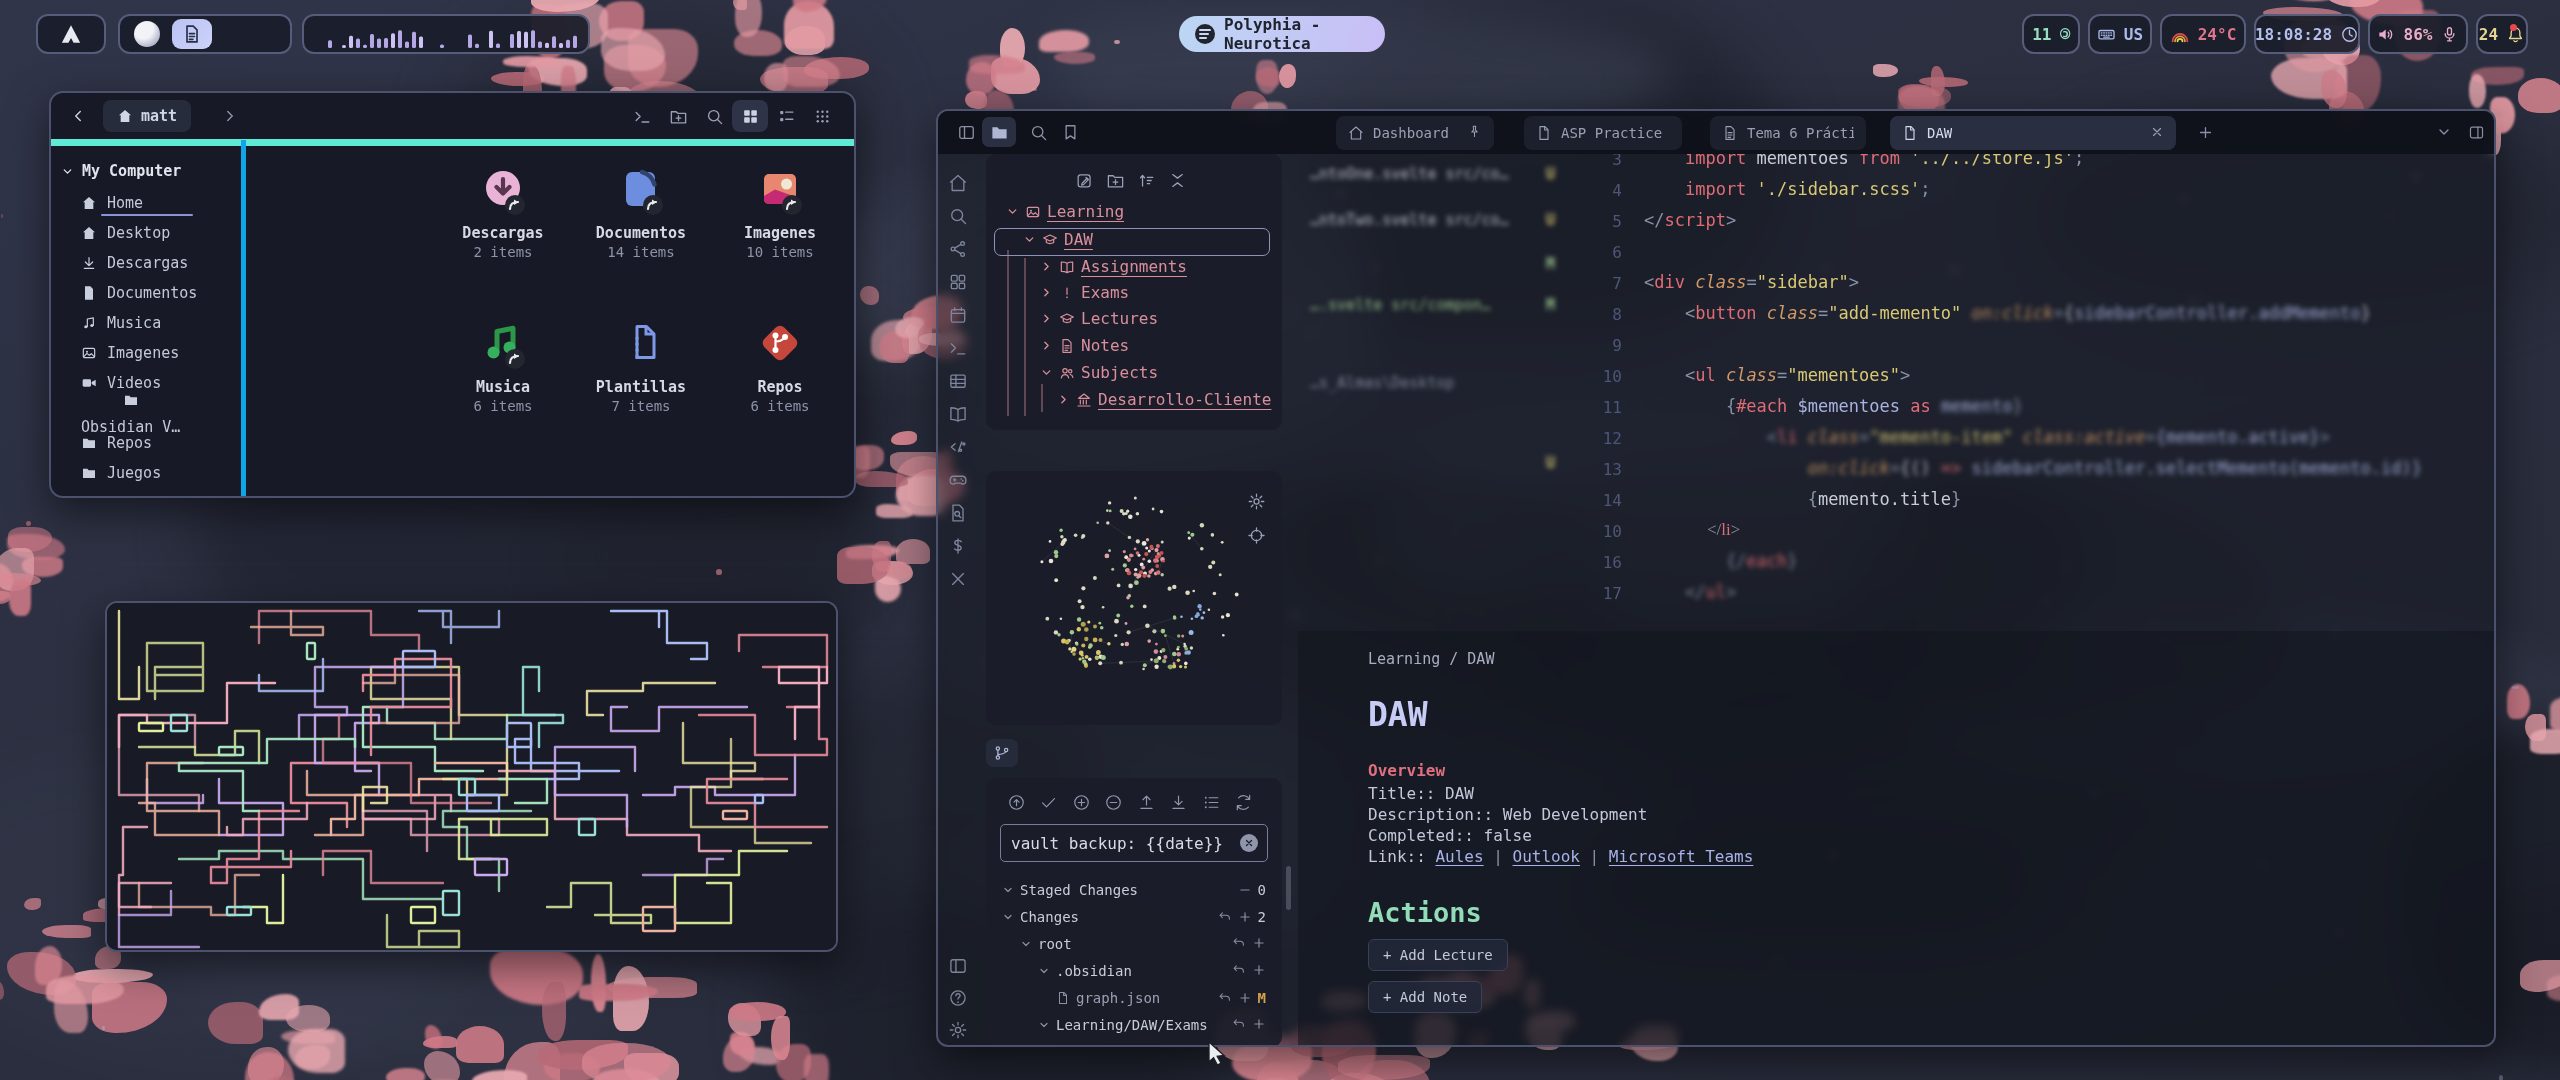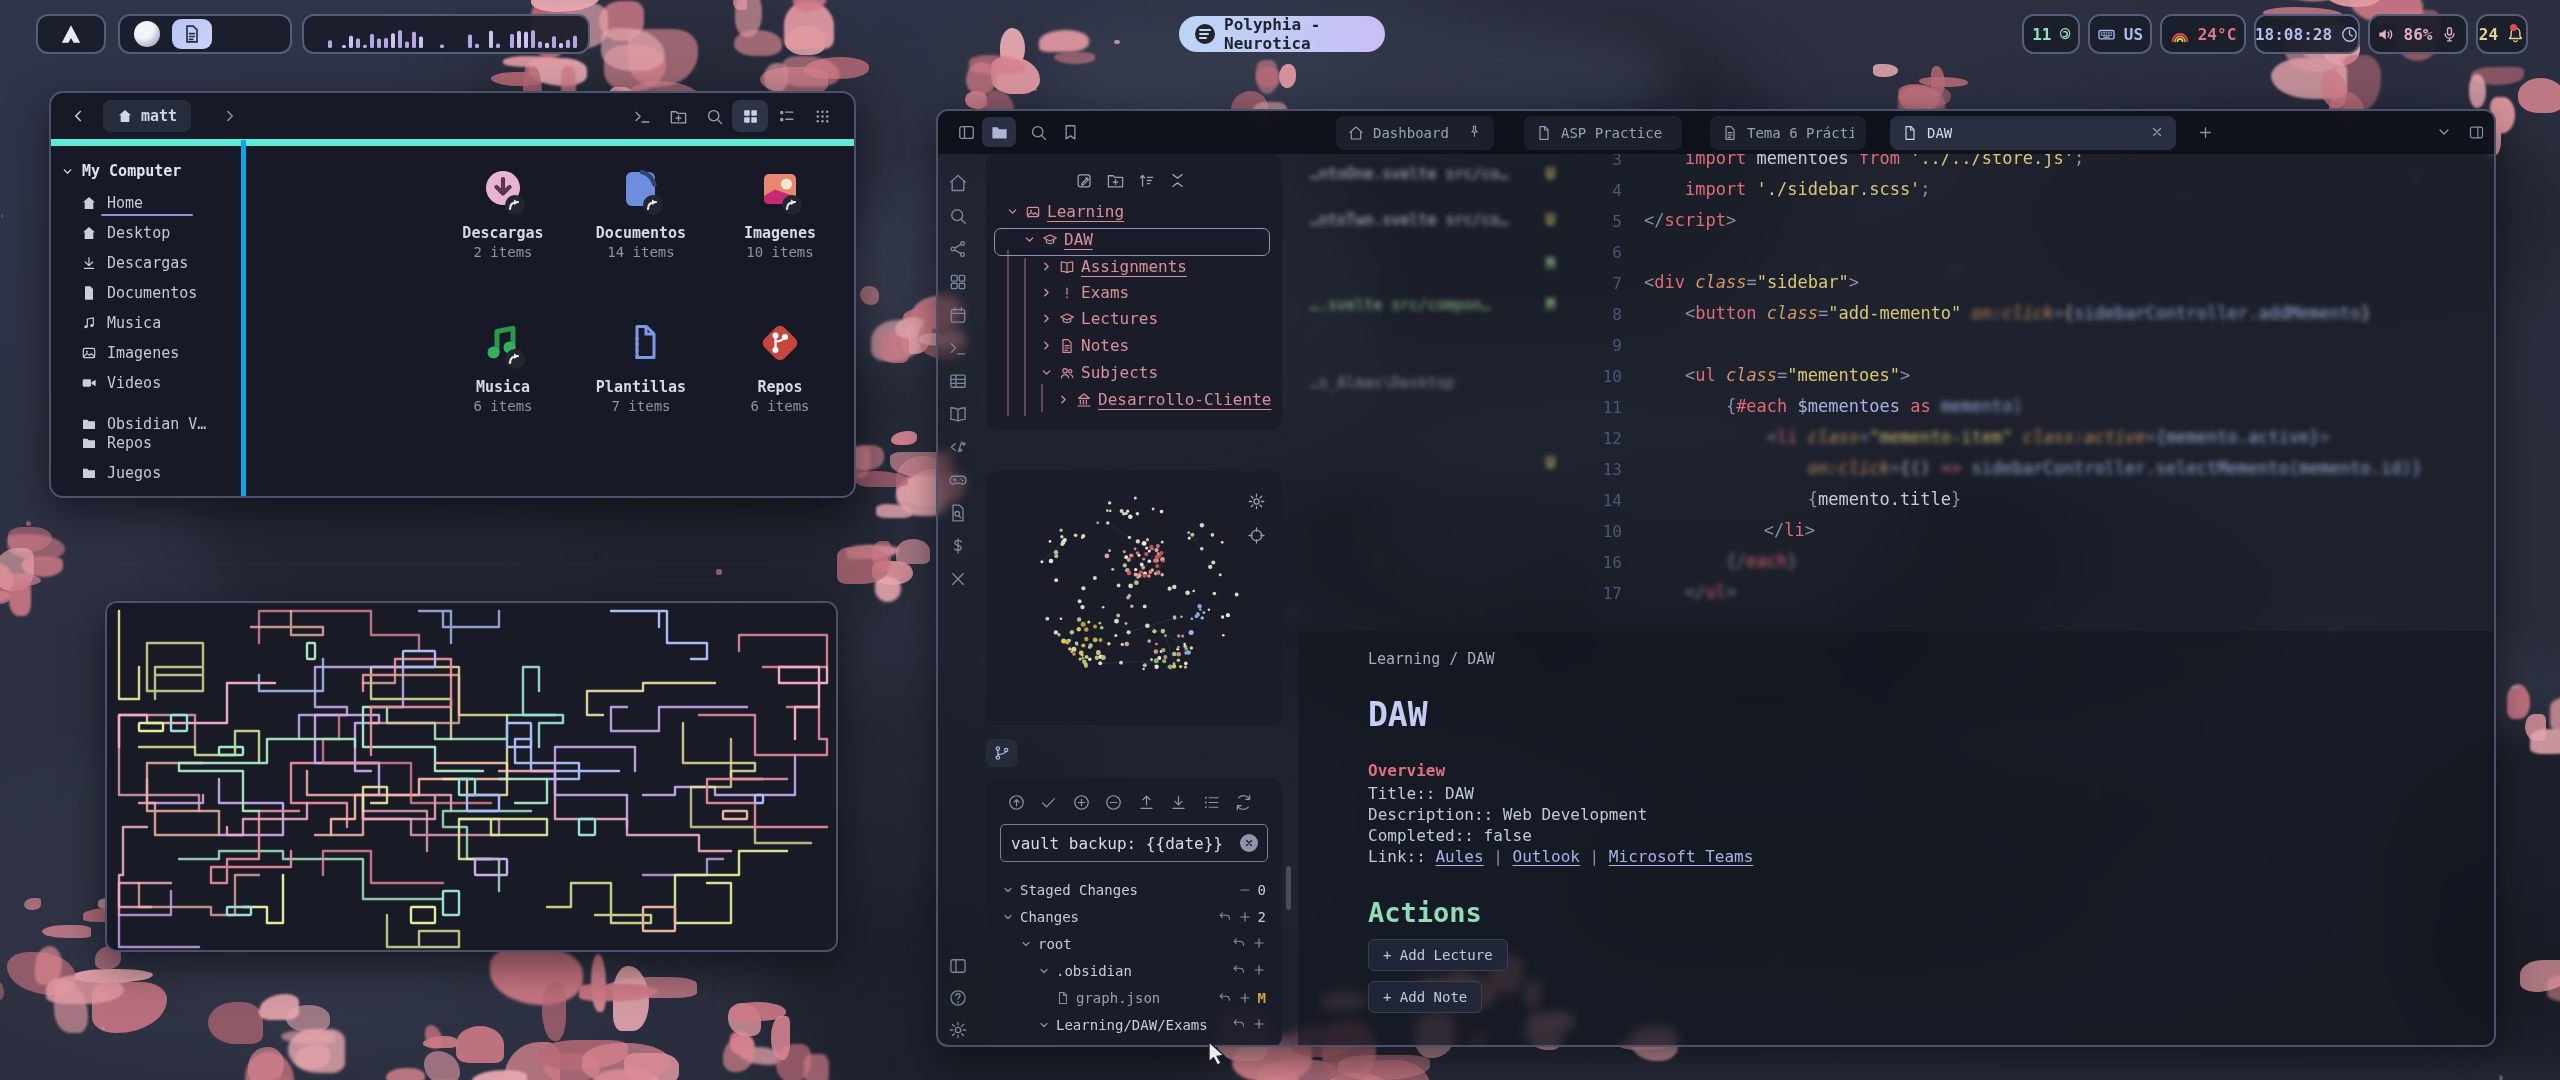--- a/index.html
+++ b/index.html
@@ -607,21 +607,21 @@
       </div>
       <div class="fm-item" style="top: 234px;">
         <span class="i" style="color:#c9cede;width:16px;height:16px">
           <svg width="16" height="16" viewBox="0 0 24 24" fill="none" stroke="currentColor" stroke-width="1.8" stroke-linecap="round" stroke-linejoin="round">
             <rect x="2.5" y="6.5" width="12.5" height="11" rx="2" fill="currentColor" stroke="none"></rect>
             <path fill="currentColor" stroke="none" d="M16 10.5l6-3.5v10l-6-3.5z"></path>
           </svg>
         </span>
         <span>Videos</span>
       </div>
-      <div class="fm-item" style="top: 275px;">
+      <div class="fm-item" style="top: 252px; flex-direction: column;">
         <span class="i" style="color:#c9cede;width:16px;height:16px">
           <svg width="16" height="16" viewBox="0 0 24 24" fill="none" stroke="currentColor" stroke-width="1.8" stroke-linecap="round" stroke-linejoin="round">
             <path fill="currentColor" stroke="none" d="M3 5.5h6.5l2 2.5H21v11.5H3z"></path>
           </svg>
         </span>
         <span>Obsidian V…</span>
       </div>
       <div class="fm-item" style="top: 294px;">
         <span class="i" style="color:#c9cede;width:16px;height:16px">
           <svg width="16" height="16" viewBox="0 0 24 24" fill="none" stroke="currentColor" stroke-width="1.8" stroke-linecap="round" stroke-linejoin="round">
@@ -832,21 +832,21 @@
       <div class="cl-line" style="left: 352px; top: 211px;"><span class="tk-pun">    &lt;</span><span class="tk-tag">ul</span><span class="tk-attr"> class</span><span class="tk-pun">=</span><span class="tk-str">"mementoes"</span><span class="tk-pun">&gt;</span></div>
       <div class="cl-num" style="left: 284px; top: 244px;">11</div>
       <div class="cl-line" style="left: 352px; top: 242px;"><span class="tk-pun">        {</span><span class="tk-kw">#each</span><span class="tk-fg"> </span><span class="tk-id">$mementoes</span><span class="tk-kw"> as</span><span class="tk-id blur"> memento</span><span class="tk-pun blur">}</span></div>
       <div class="cl-num" style="left: 284px; top: 275px;">12</div>
       <div class="cl-line" style="left: 352px; top: 273px;"><span class="tk-pun blur">            &lt;</span><span class="tk-tag blur">li</span><span class="tk-attr blur"> class</span><span class="tk-pun blur">=</span><span class="tk-str blur">"memento-item"</span><span class="tk-attr blur"> class:active</span><span class="tk-pun blur">=</span><span class="tk-id blur">{memento.active}</span><span class="tk-pun blur">&gt;</span></div>
       <div class="cl-num" style="left: 284px; top: 306px;">13</div>
       <div class="cl-line" style="left: 352px; top: 304px;"><span class="tk-attr blur">                on:click</span><span class="tk-pun blur">=</span><span class="tk-fg blur">{() </span><span class="tk-kw blur">=&gt;</span><span class="tk-id blur"> sidebarController.selectMemento(memento.id)}</span></div>
       <div class="cl-num" style="left: 284px; top: 337px;">14</div>
       <div class="cl-line" style="left: 352px; top: 335px;"><span class="tk-pun">                {</span><span class="tk-fg">memento.title</span><span class="tk-pun">}</span></div>
       <div class="cl-num" style="left: 284px; top: 368px;">10</div>
-      <div class="cl-line" style="left: 349px; top: 366px;"><span class="tk-pun">            &lt;/</span><span class="tk-tag">li</span><span class="tk-pun">&gt;</span></div>
+      <div class="cl-line" style="left: 364px; top: 366px; font-family: Liberation Serif, serif;"><span class="tk-pun">            &lt;/</span><span class="tk-tag">li</span><span class="tk-pun">&gt;</span></div>
       <div class="cl-num" style="left: 284px; top: 399px;">16</div>
       <div class="cl-line" style="left: 352px; top: 397px;"><span class="tk-pun blur">        {/</span><span class="tk-kw blur">each</span><span class="tk-pun blur">}</span></div>
       <div class="cl-num" style="left: 284px; top: 430px;">17</div>
       <div class="cl-line" style="left: 352px; top: 428px;"><span class="tk-pun blur">    &lt;/</span><span class="tk-tag blur">ul</span><span class="tk-pun blur">&gt;</span></div>
     </div>
 
   <div id="tabbar">
       <div class="ob-chip" style="left: 14px; top: 6px; width: 28px; height: 30px;">
         <span class="i" style="color:#8a90a6;width:19px;height:19px">
           <svg width="19" height="19" viewBox="0 0 24 24" fill="none" stroke="currentColor" stroke-width="1.7" stroke-linecap="round" stroke-linejoin="round">

